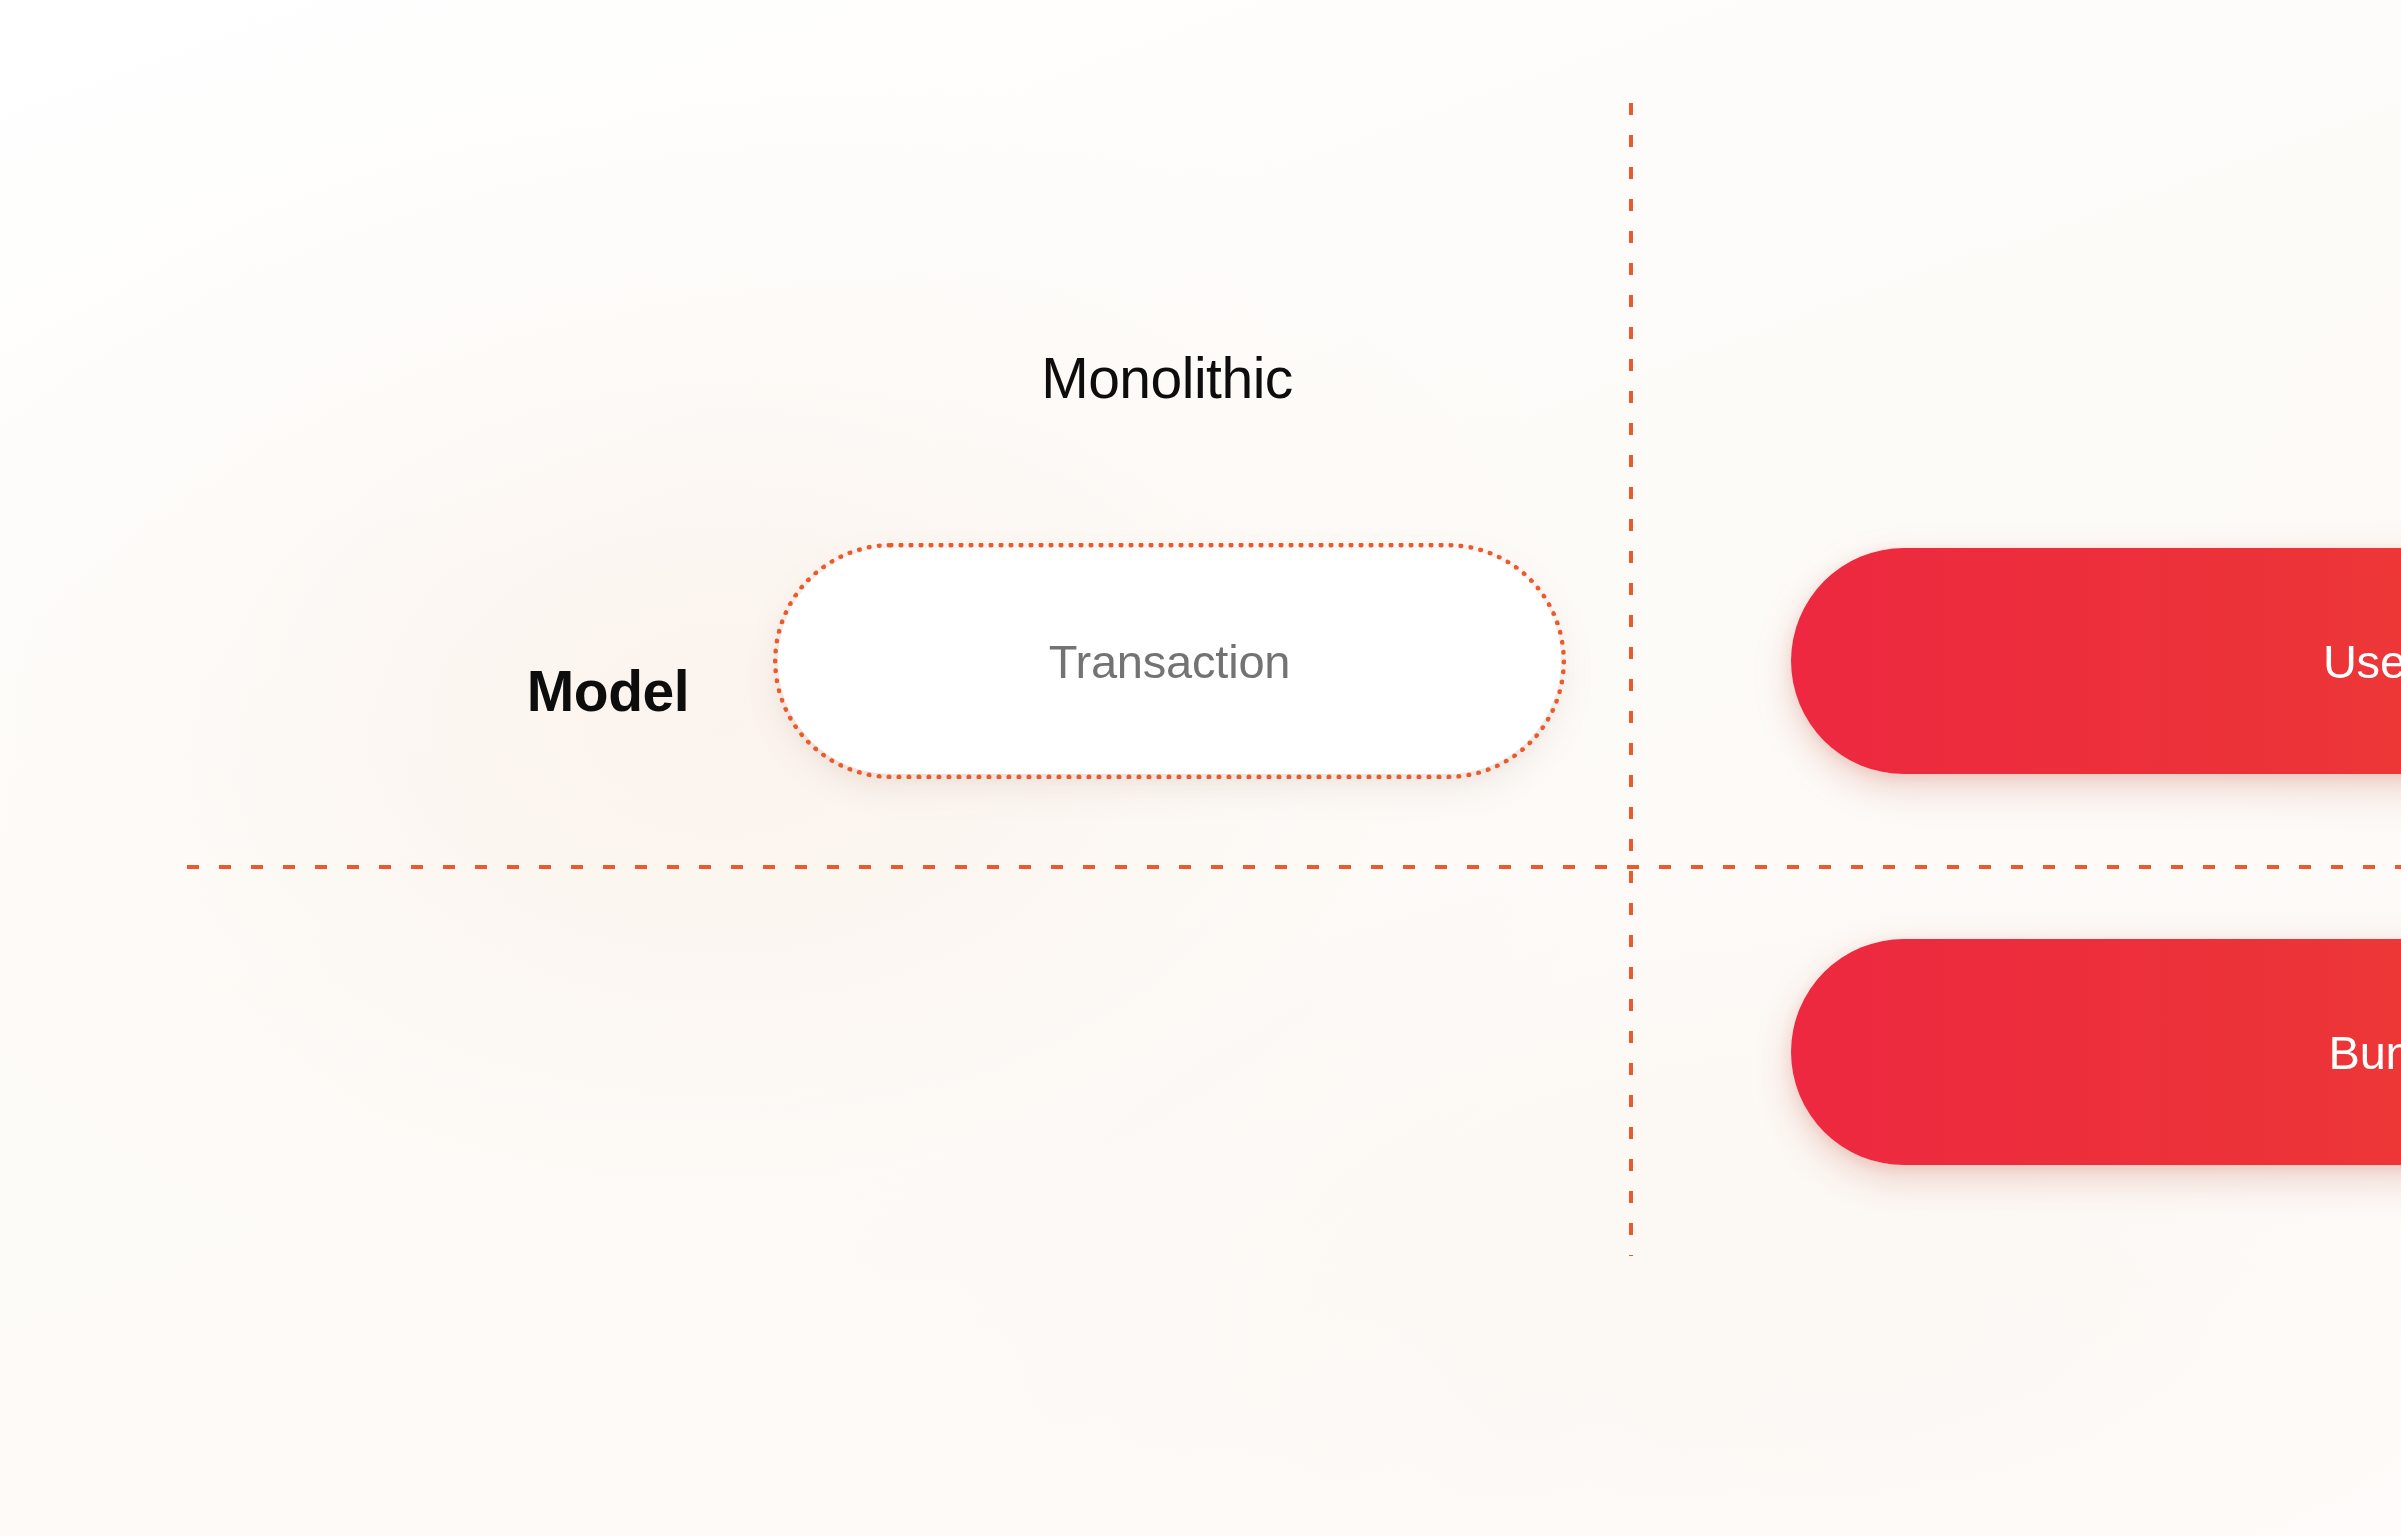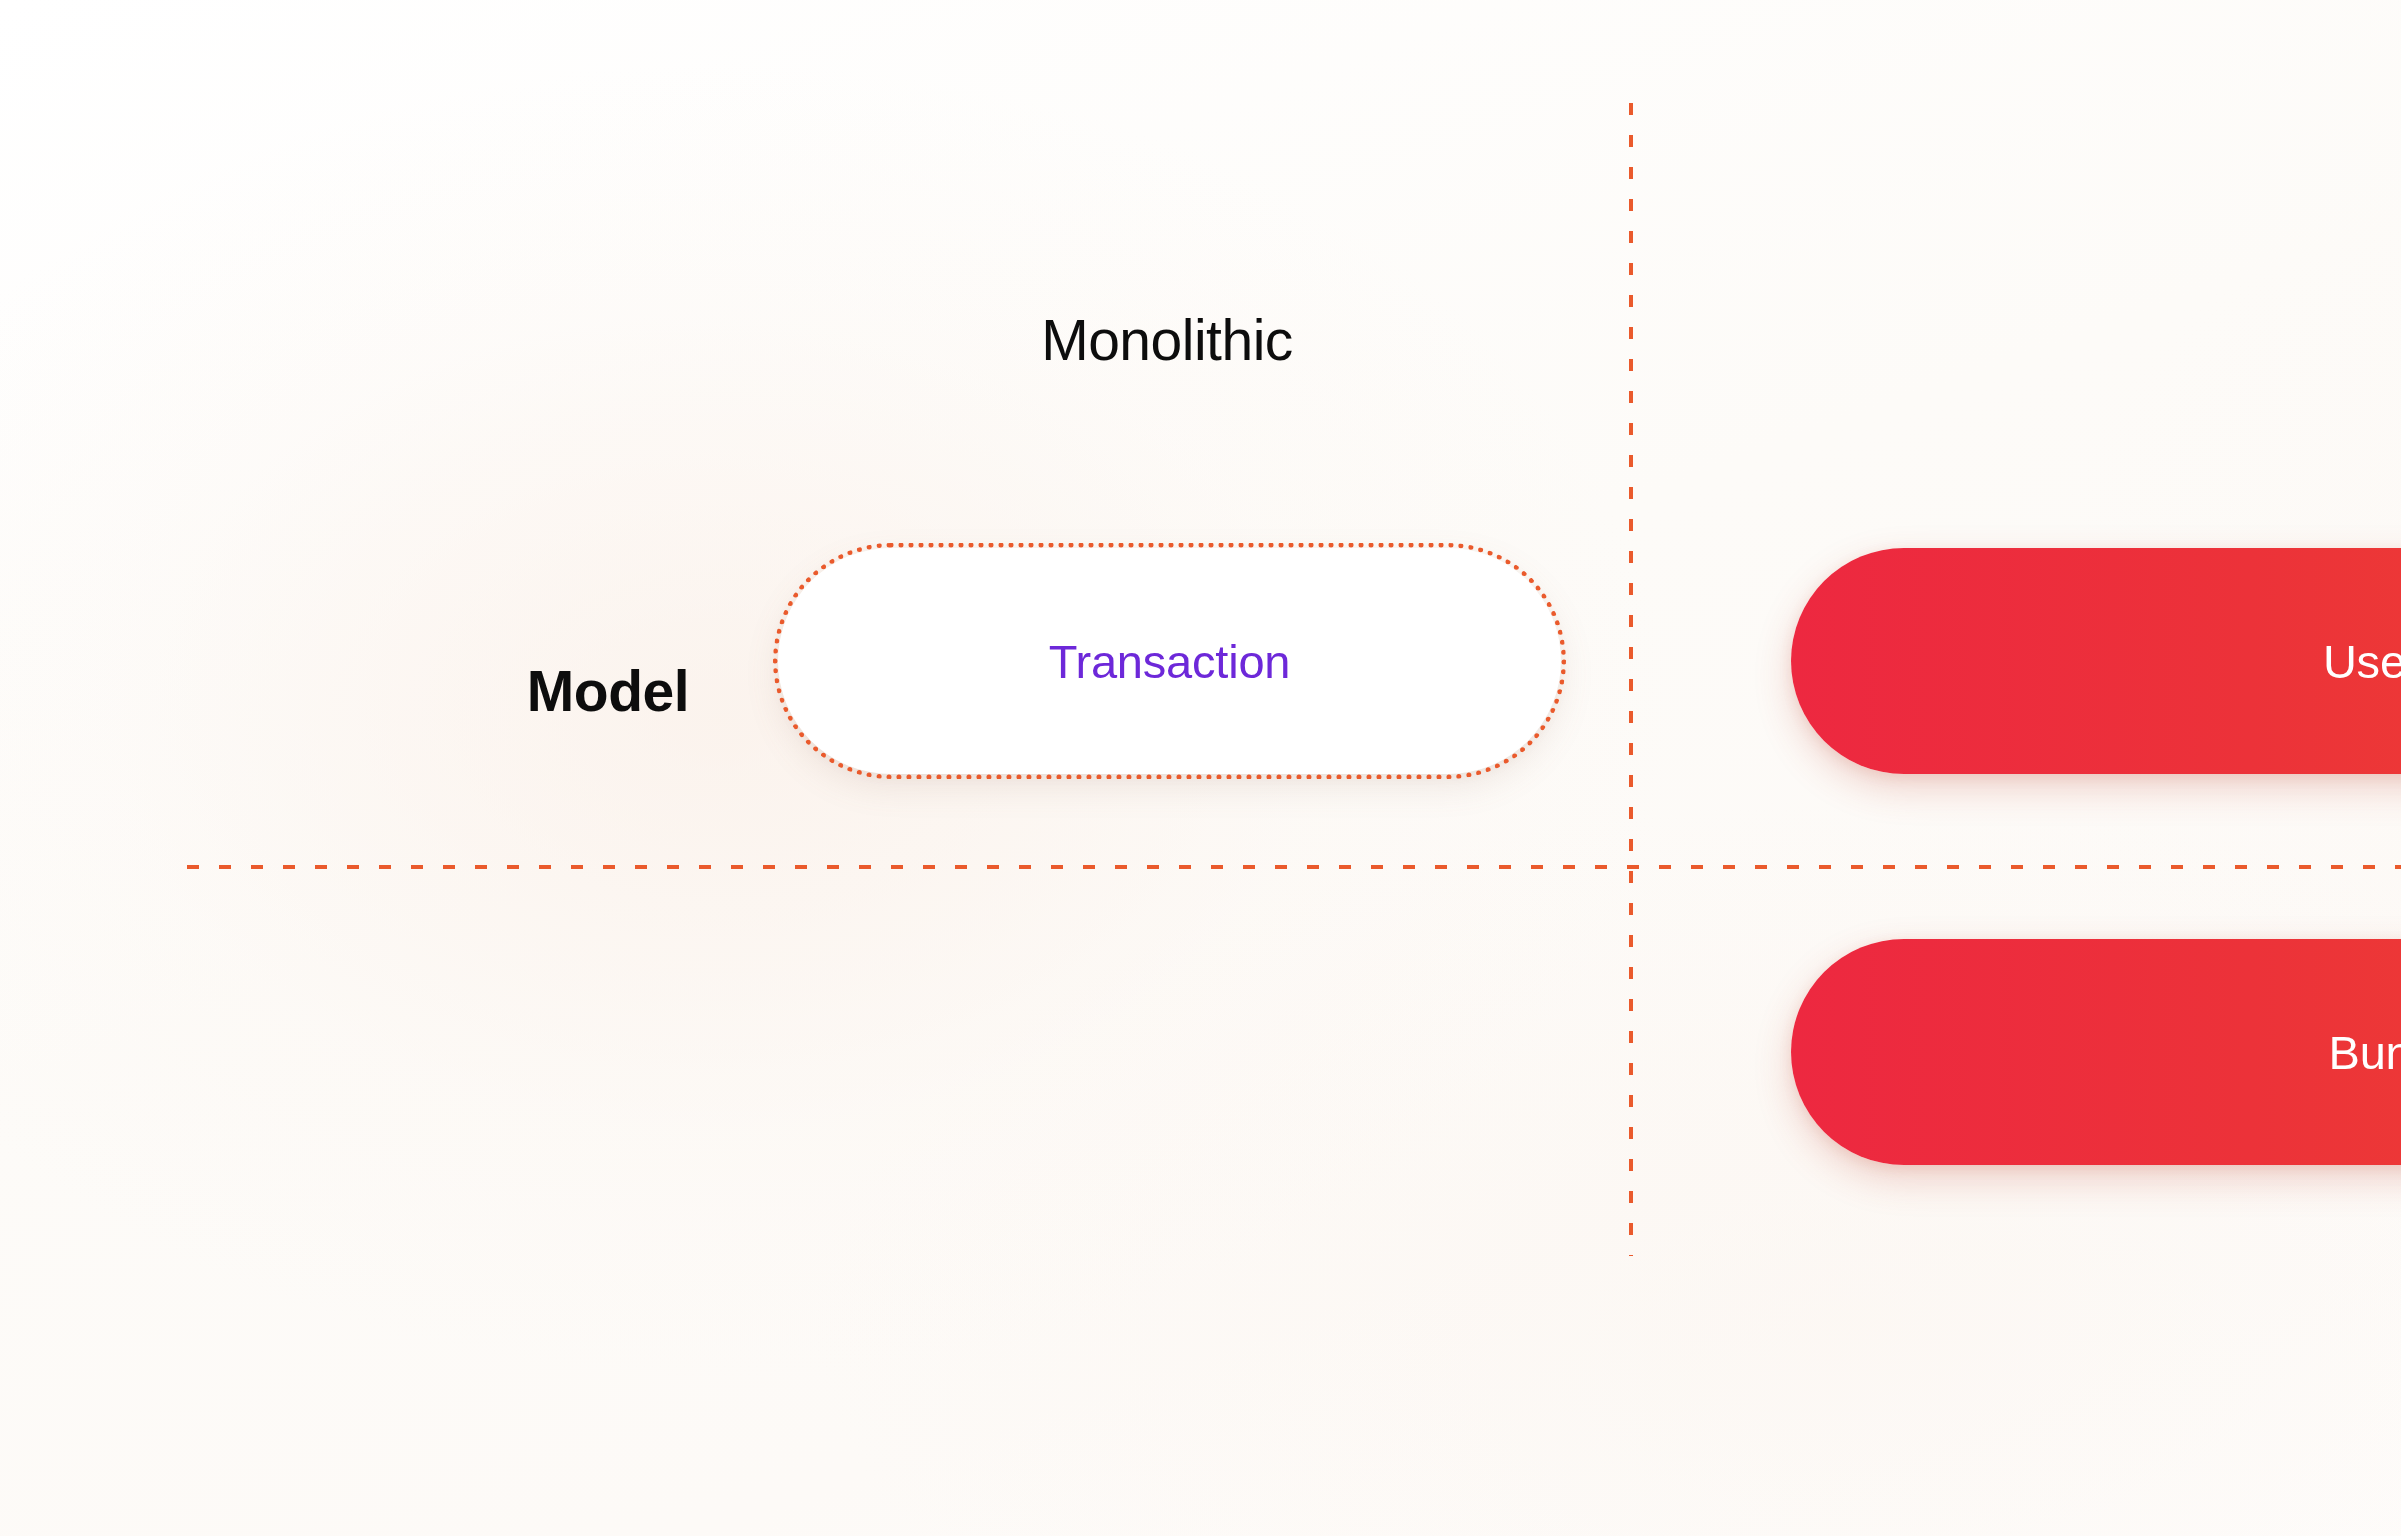--- a/index.html
+++ b/index.html
@@ -43,20 +43,21 @@
   }
 
   
   .col-head {
     position:absolute;
     font-size:57px;
     font-weight:400;
     letter-spacing:-0.5px;
     white-space:nowrap;
     transform:translateX(-50%);
+    margin-top:38px;
   }
   #head-mono   { left:1167px; top:307px;  color:#0D0D0D; }
 
   
   .row-label {
     position:absolute;
     right:3009px;
     font-size:57px;
     font-weight:700;
     letter-spacing:-0.5px;
@@ -87,21 +88,21 @@
     border-radius:118px;
     border:5.3px dotted #EA5A2C;
     pointer-events:none;
   }
   .mono-pill .pill-text {
     position:relative;
     z-index:2;
     font-size:47px;
     font-weight:400;
     letter-spacing:-0.2px;
-    color:#6d28d9;
+    color:#737373;
     white-space:nowrap;
   }
   #pill-transaction { top:548px; }
   #pill-blockchain  { top:939px; }
 
   
   .mod-pill {
     position:absolute;
     left:1791px;
     width:1763px;

